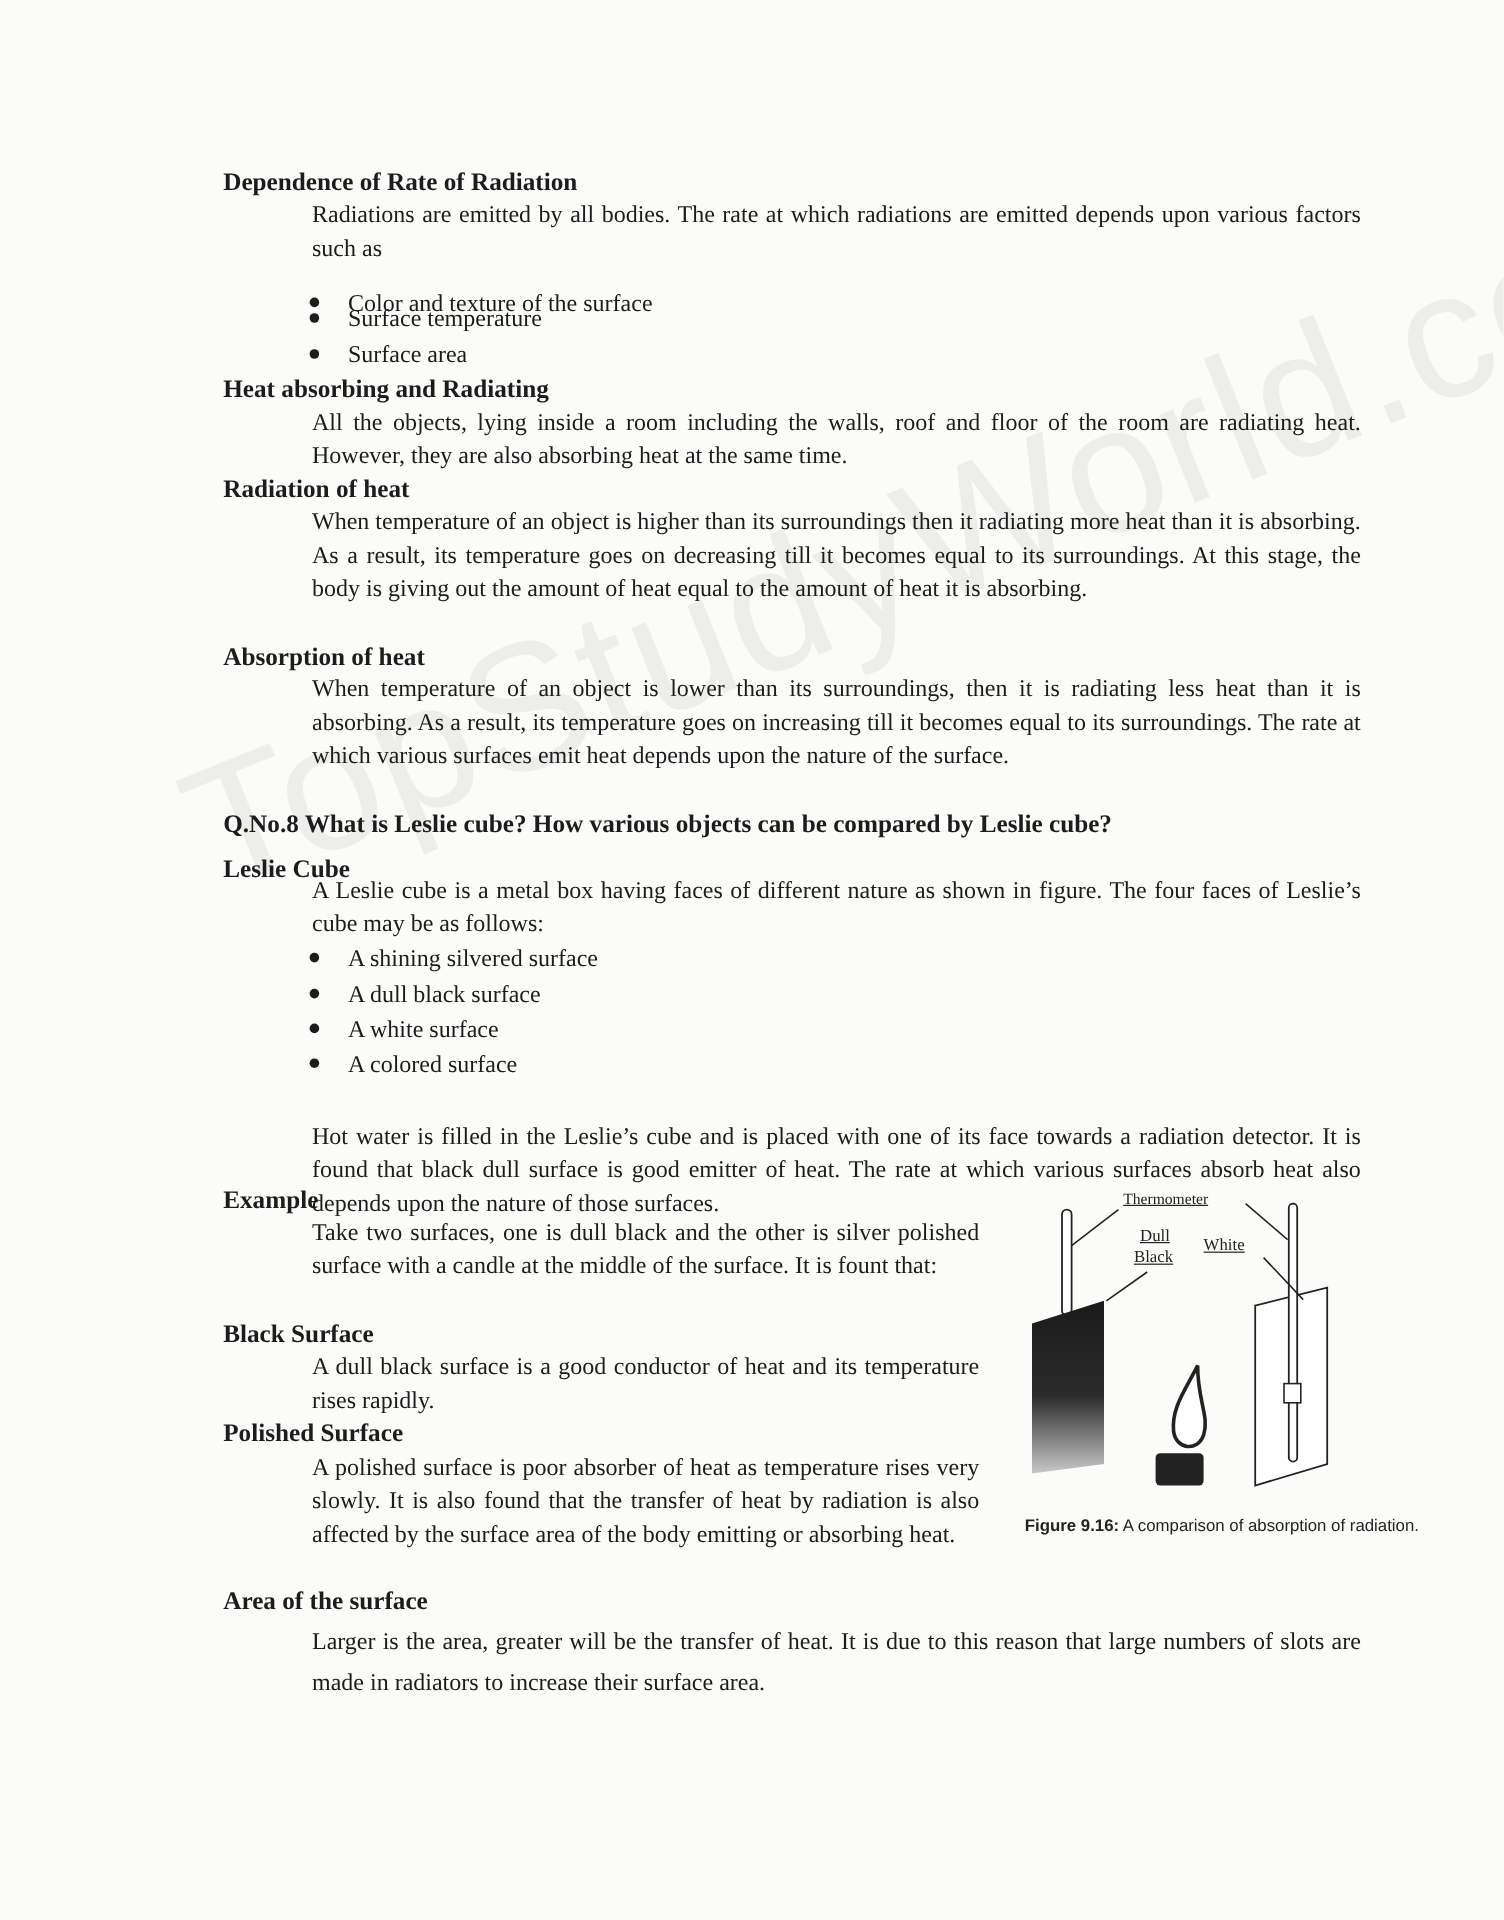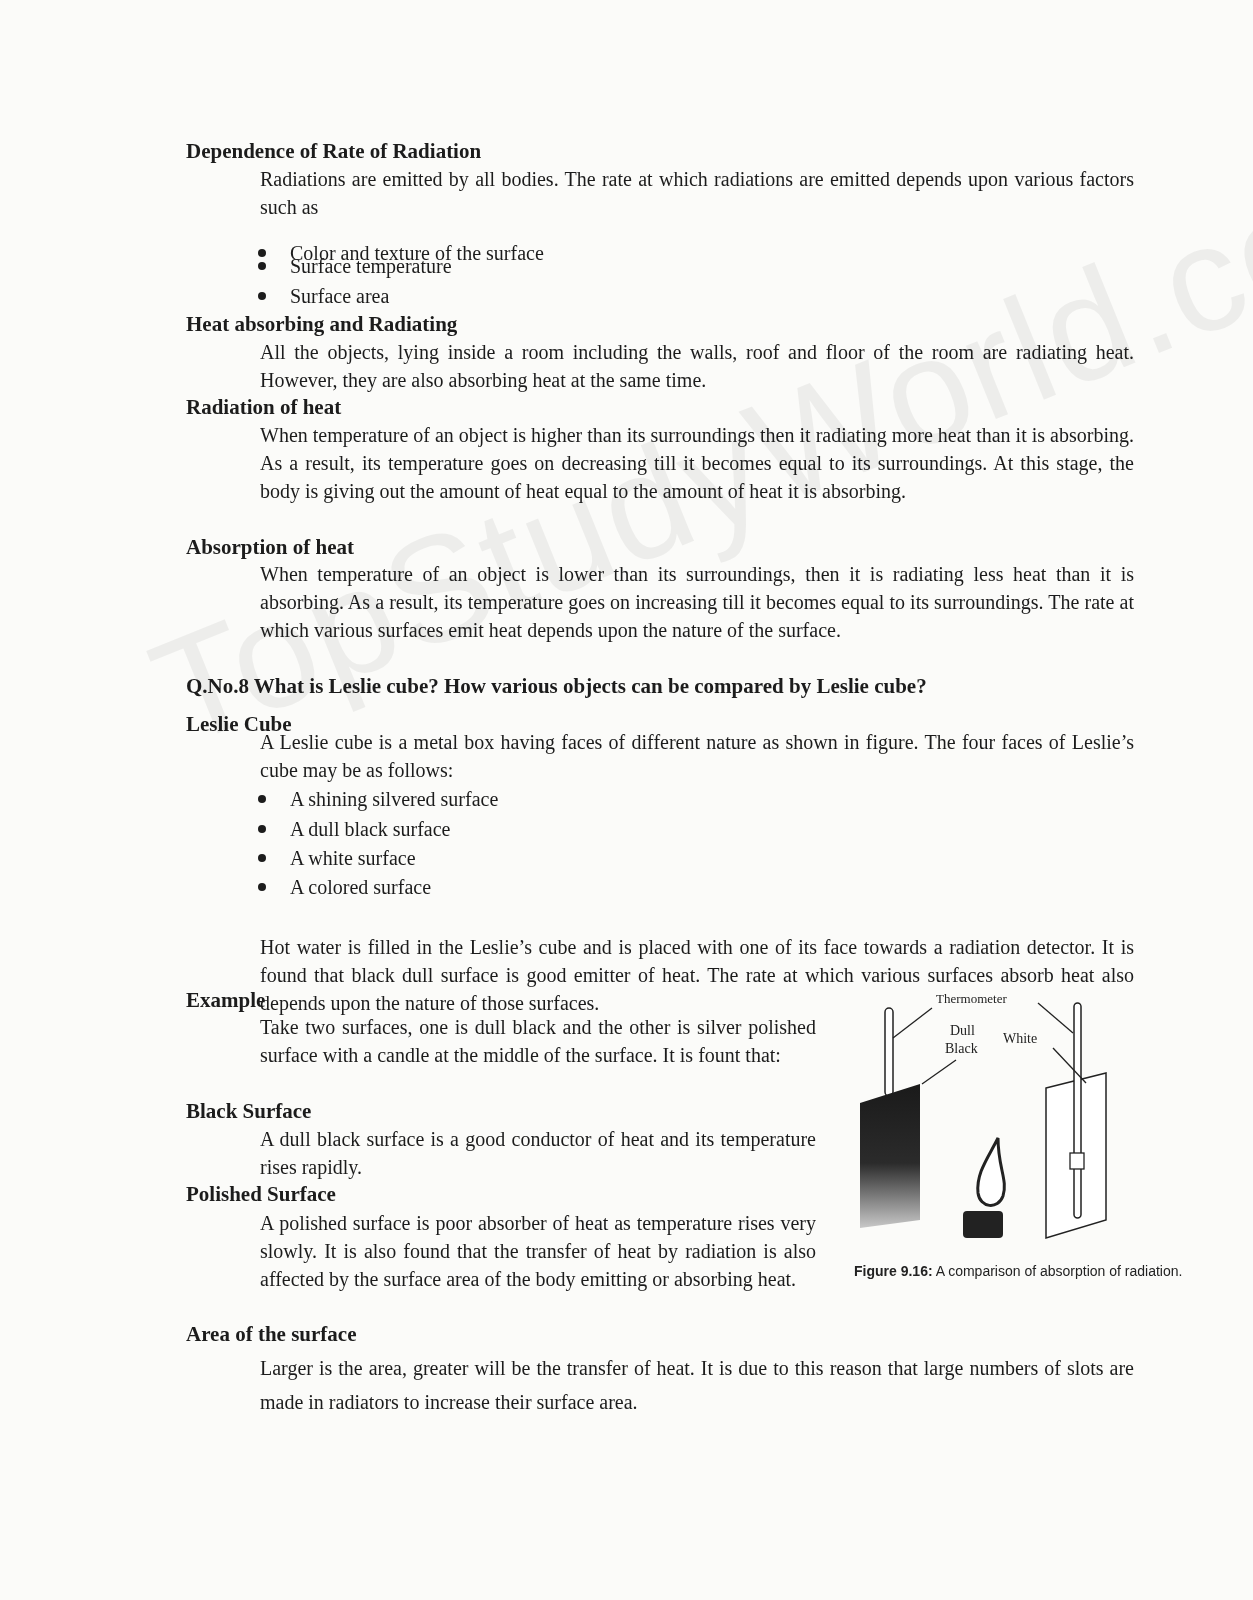--- a/index.html
+++ b/index.html
@@ -61,20 +61,21 @@
     position: absolute;
     left: 848px; top: 988px;
     width: 260px; height: 260px;
   }
   .fig-label {
     position: absolute;
     font-family: "Liberation Serif", serif;
     font-size: 13px;
     color: #222;
     white-space: nowrap;
+    text-decoration: underline;
   }
   .caption {
     position: absolute;
     left: 854px; top: 1262px;
     font-family: "Liberation Sans", sans-serif;
     font-size: 14px;
     line-height: 18px;
     color: #222;
   }
   .caption b { font-weight: bold; }

